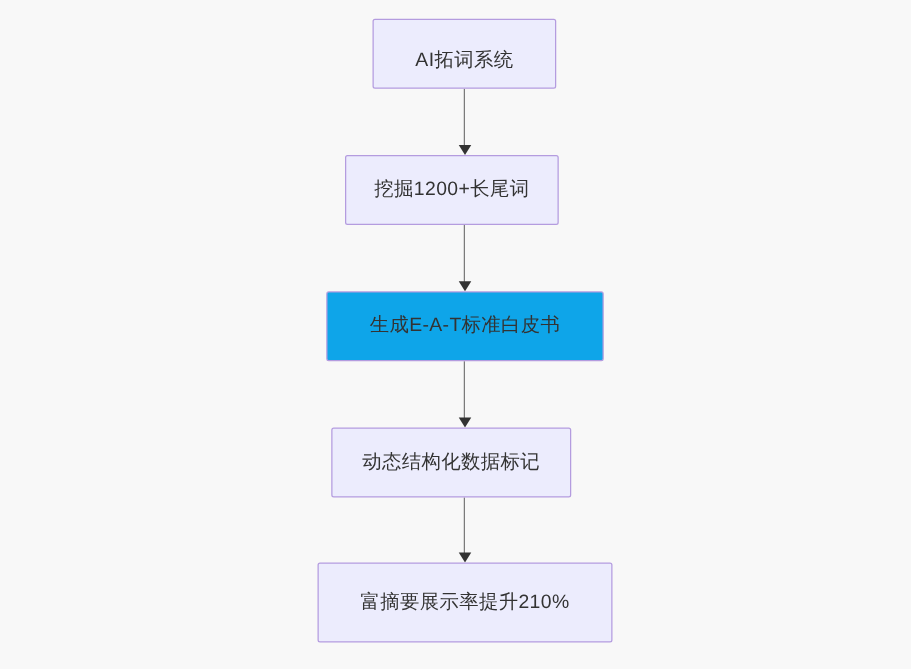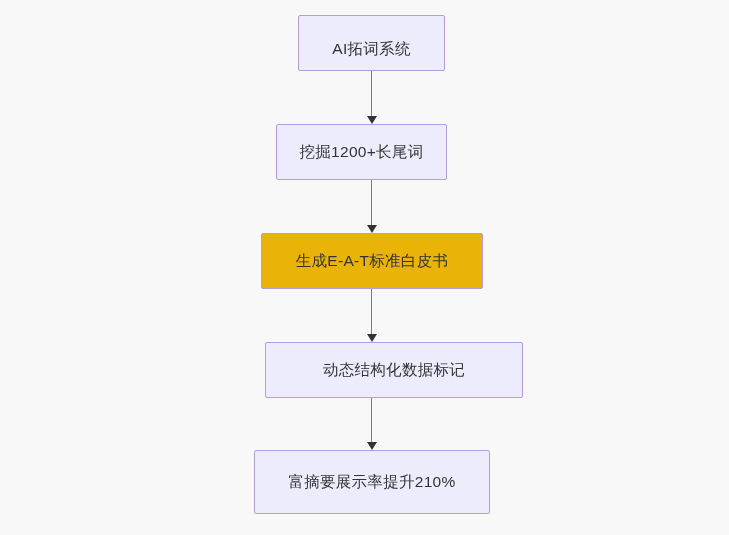--- a/index.html
+++ b/index.html
@@ -82,23 +82,23 @@
     <div class="edge-line" style="height: 45px; background: rgb(123, 123, 123);"></div>
     <div class="edge-arrow" style="border-top-color: rgb(51, 51, 51);"></div>
   </div>
 
   <div class="node" style="left: 298px; top: 15px; width: 147px; height: 56px; background: rgb(236, 236, 253); border-color: rgb(180, 156, 223);">
     <span class="node-label" style="color: rgb(51, 51, 51); margin-top: 11px;">AI拓词系统</span>
   </div>
   <div class="node" style="left: 276px; top: 124px; width: 171px; height: 56px; background: rgb(236, 236, 253); border-color: rgb(180, 156, 223);">
     <span class="node-label" style="color: rgb(51, 51, 51);">挖掘1200+长尾词</span>
   </div>
-  <div class="node" style="left: 261px; top: 233px; width: 222px; height: 56px; background: #eab308; border-color: rgb(180, 156, 223);">
+  <div class="node" style="left: 261px; top: 233px; width: 222px; height: 56px; background: #0ea5e9; border-color: rgb(180, 156, 223);">
     <span class="node-label" style="color: rgb(51, 51, 51);">生成E-A-T标准白皮书</span>
   </div>
-  <div class="node" style="left: 265px; top: 342px; width: 258px; height: 56px; background: rgb(236, 236, 253); border-color: rgb(180, 156, 223);">
+  <div class="node" style="left: 265px; top: 342px; width: 192px; height: 56px; background: rgb(236, 236, 253); border-color: rgb(180, 156, 223);">
     <span class="node-label" style="color: rgb(51, 51, 51);">动态结构化数据标记</span>
   </div>
   <div class="node" style="left: 254px; top: 450px; width: 236px; height: 64px; background: rgb(236, 236, 253); border-color: rgb(180, 156, 223);">
     <span class="node-label" style="color: rgb(51, 51, 51);">富摘要展示率提升210%</span>
   </div>
 
 </div>
 
 </body></html>

